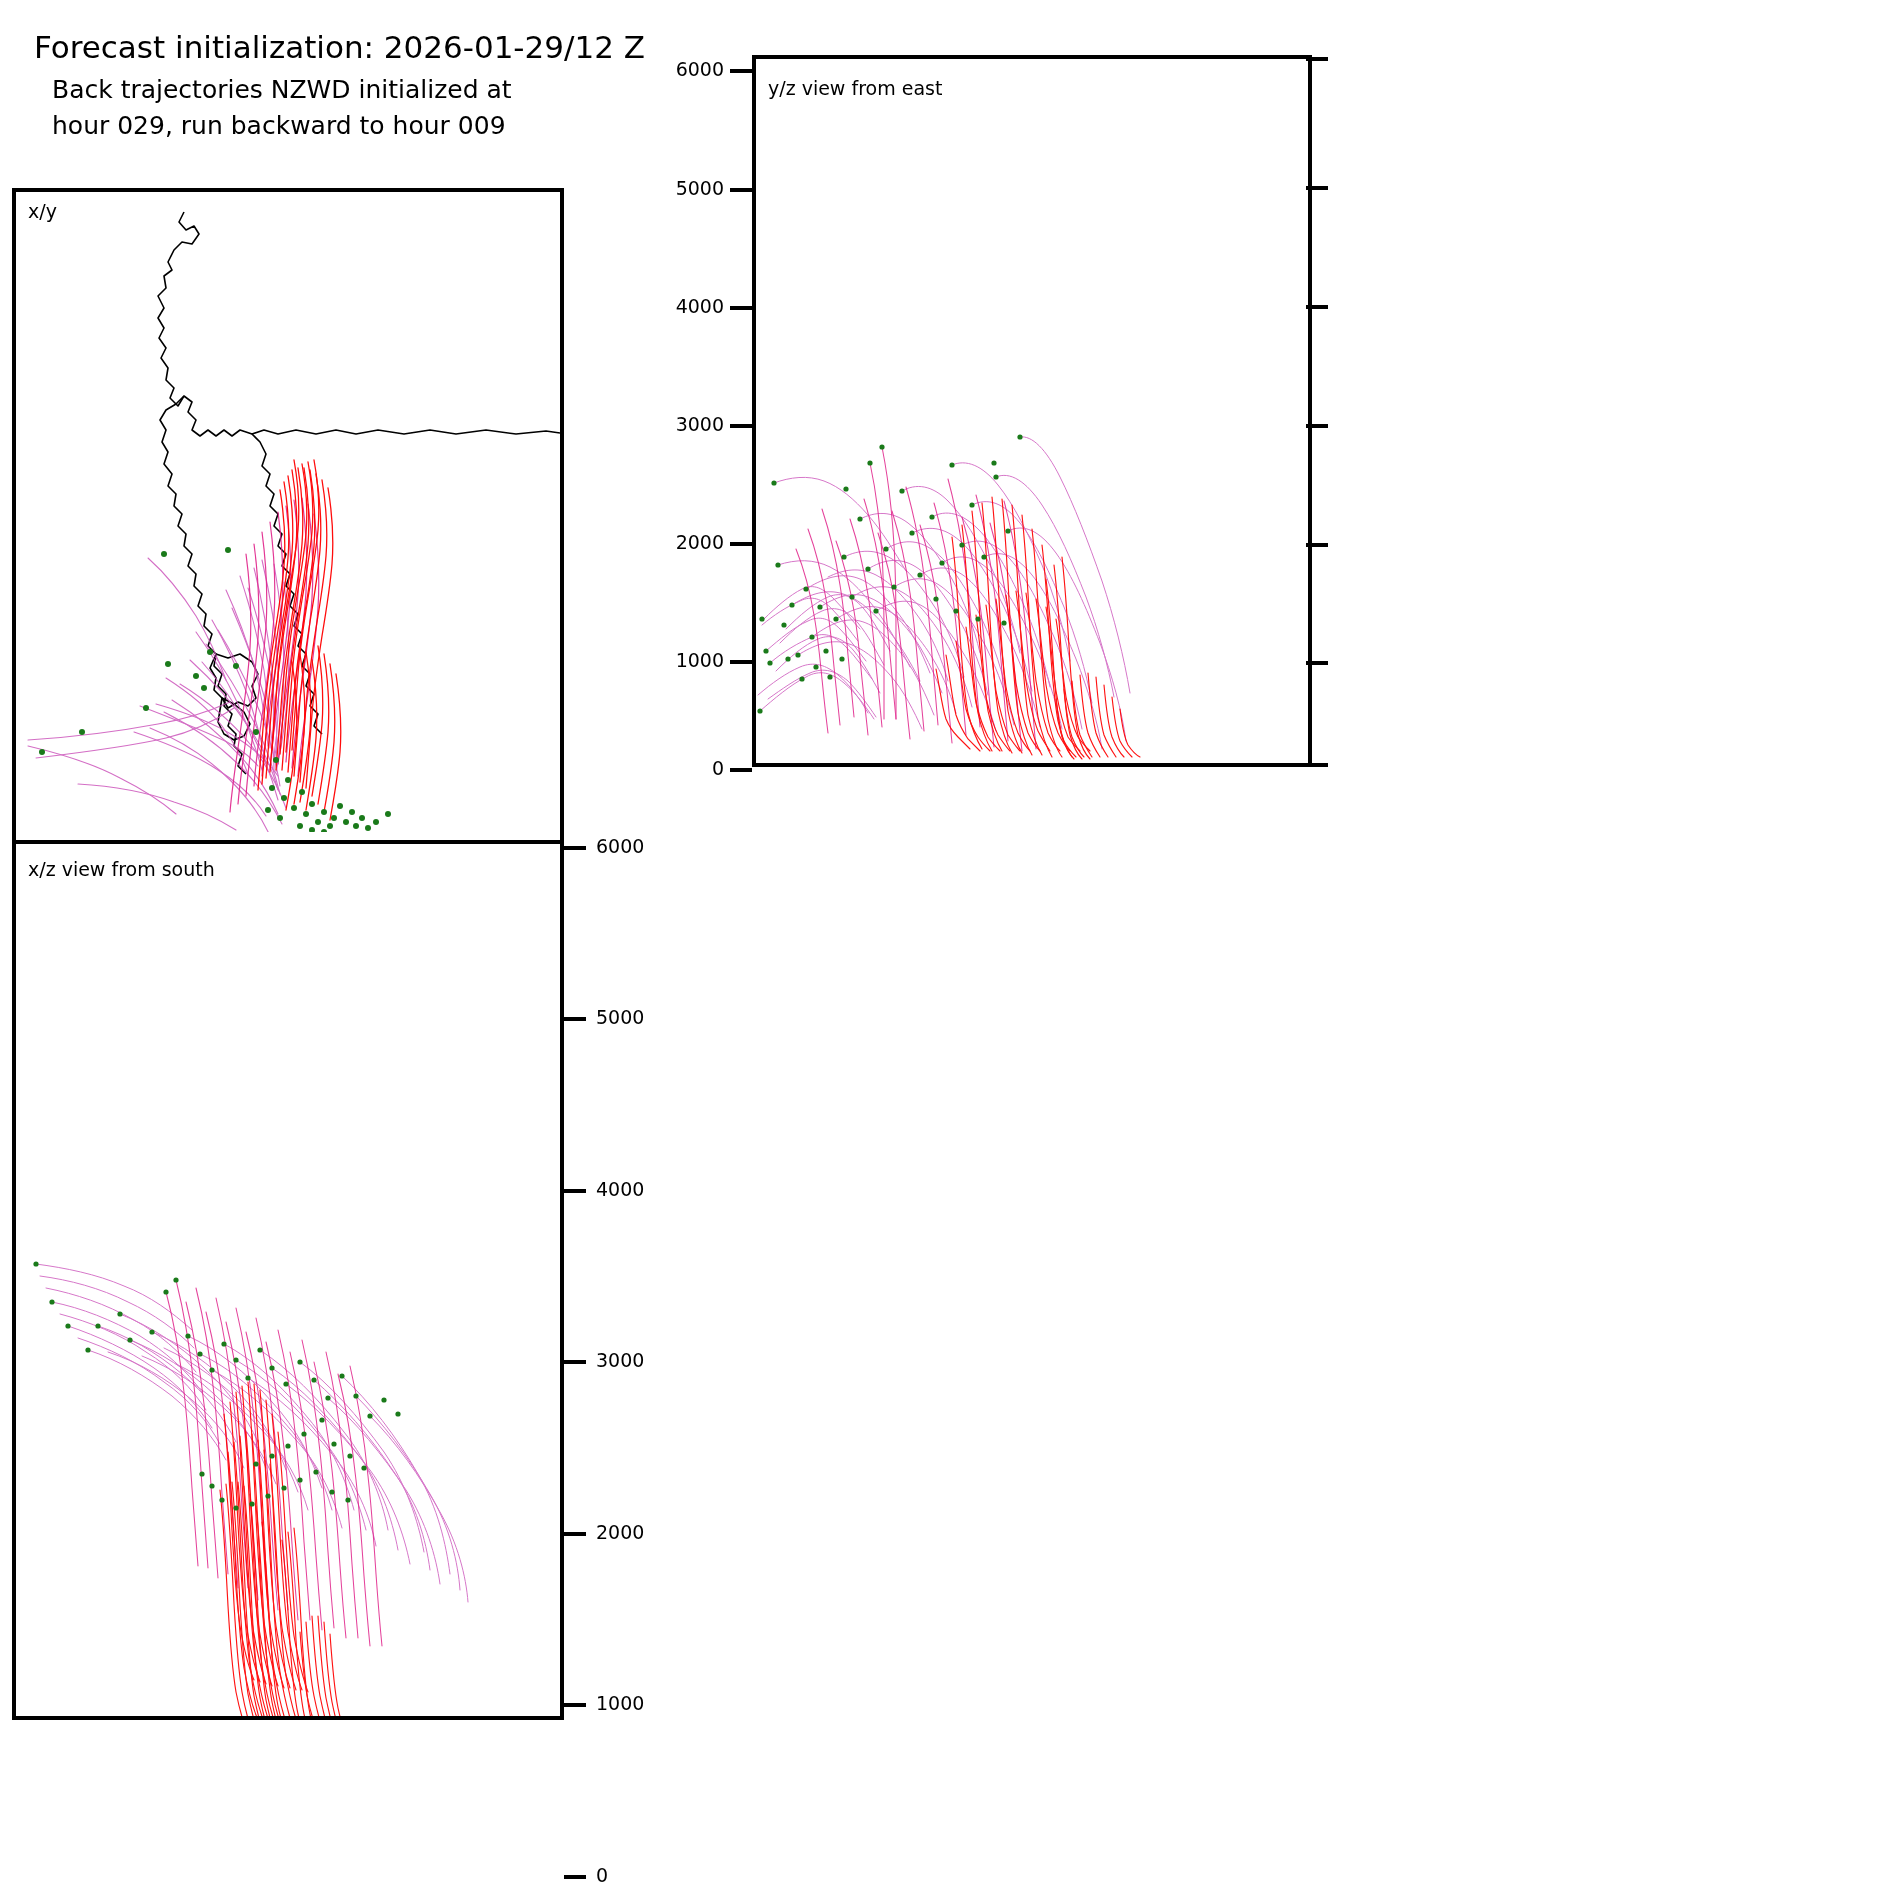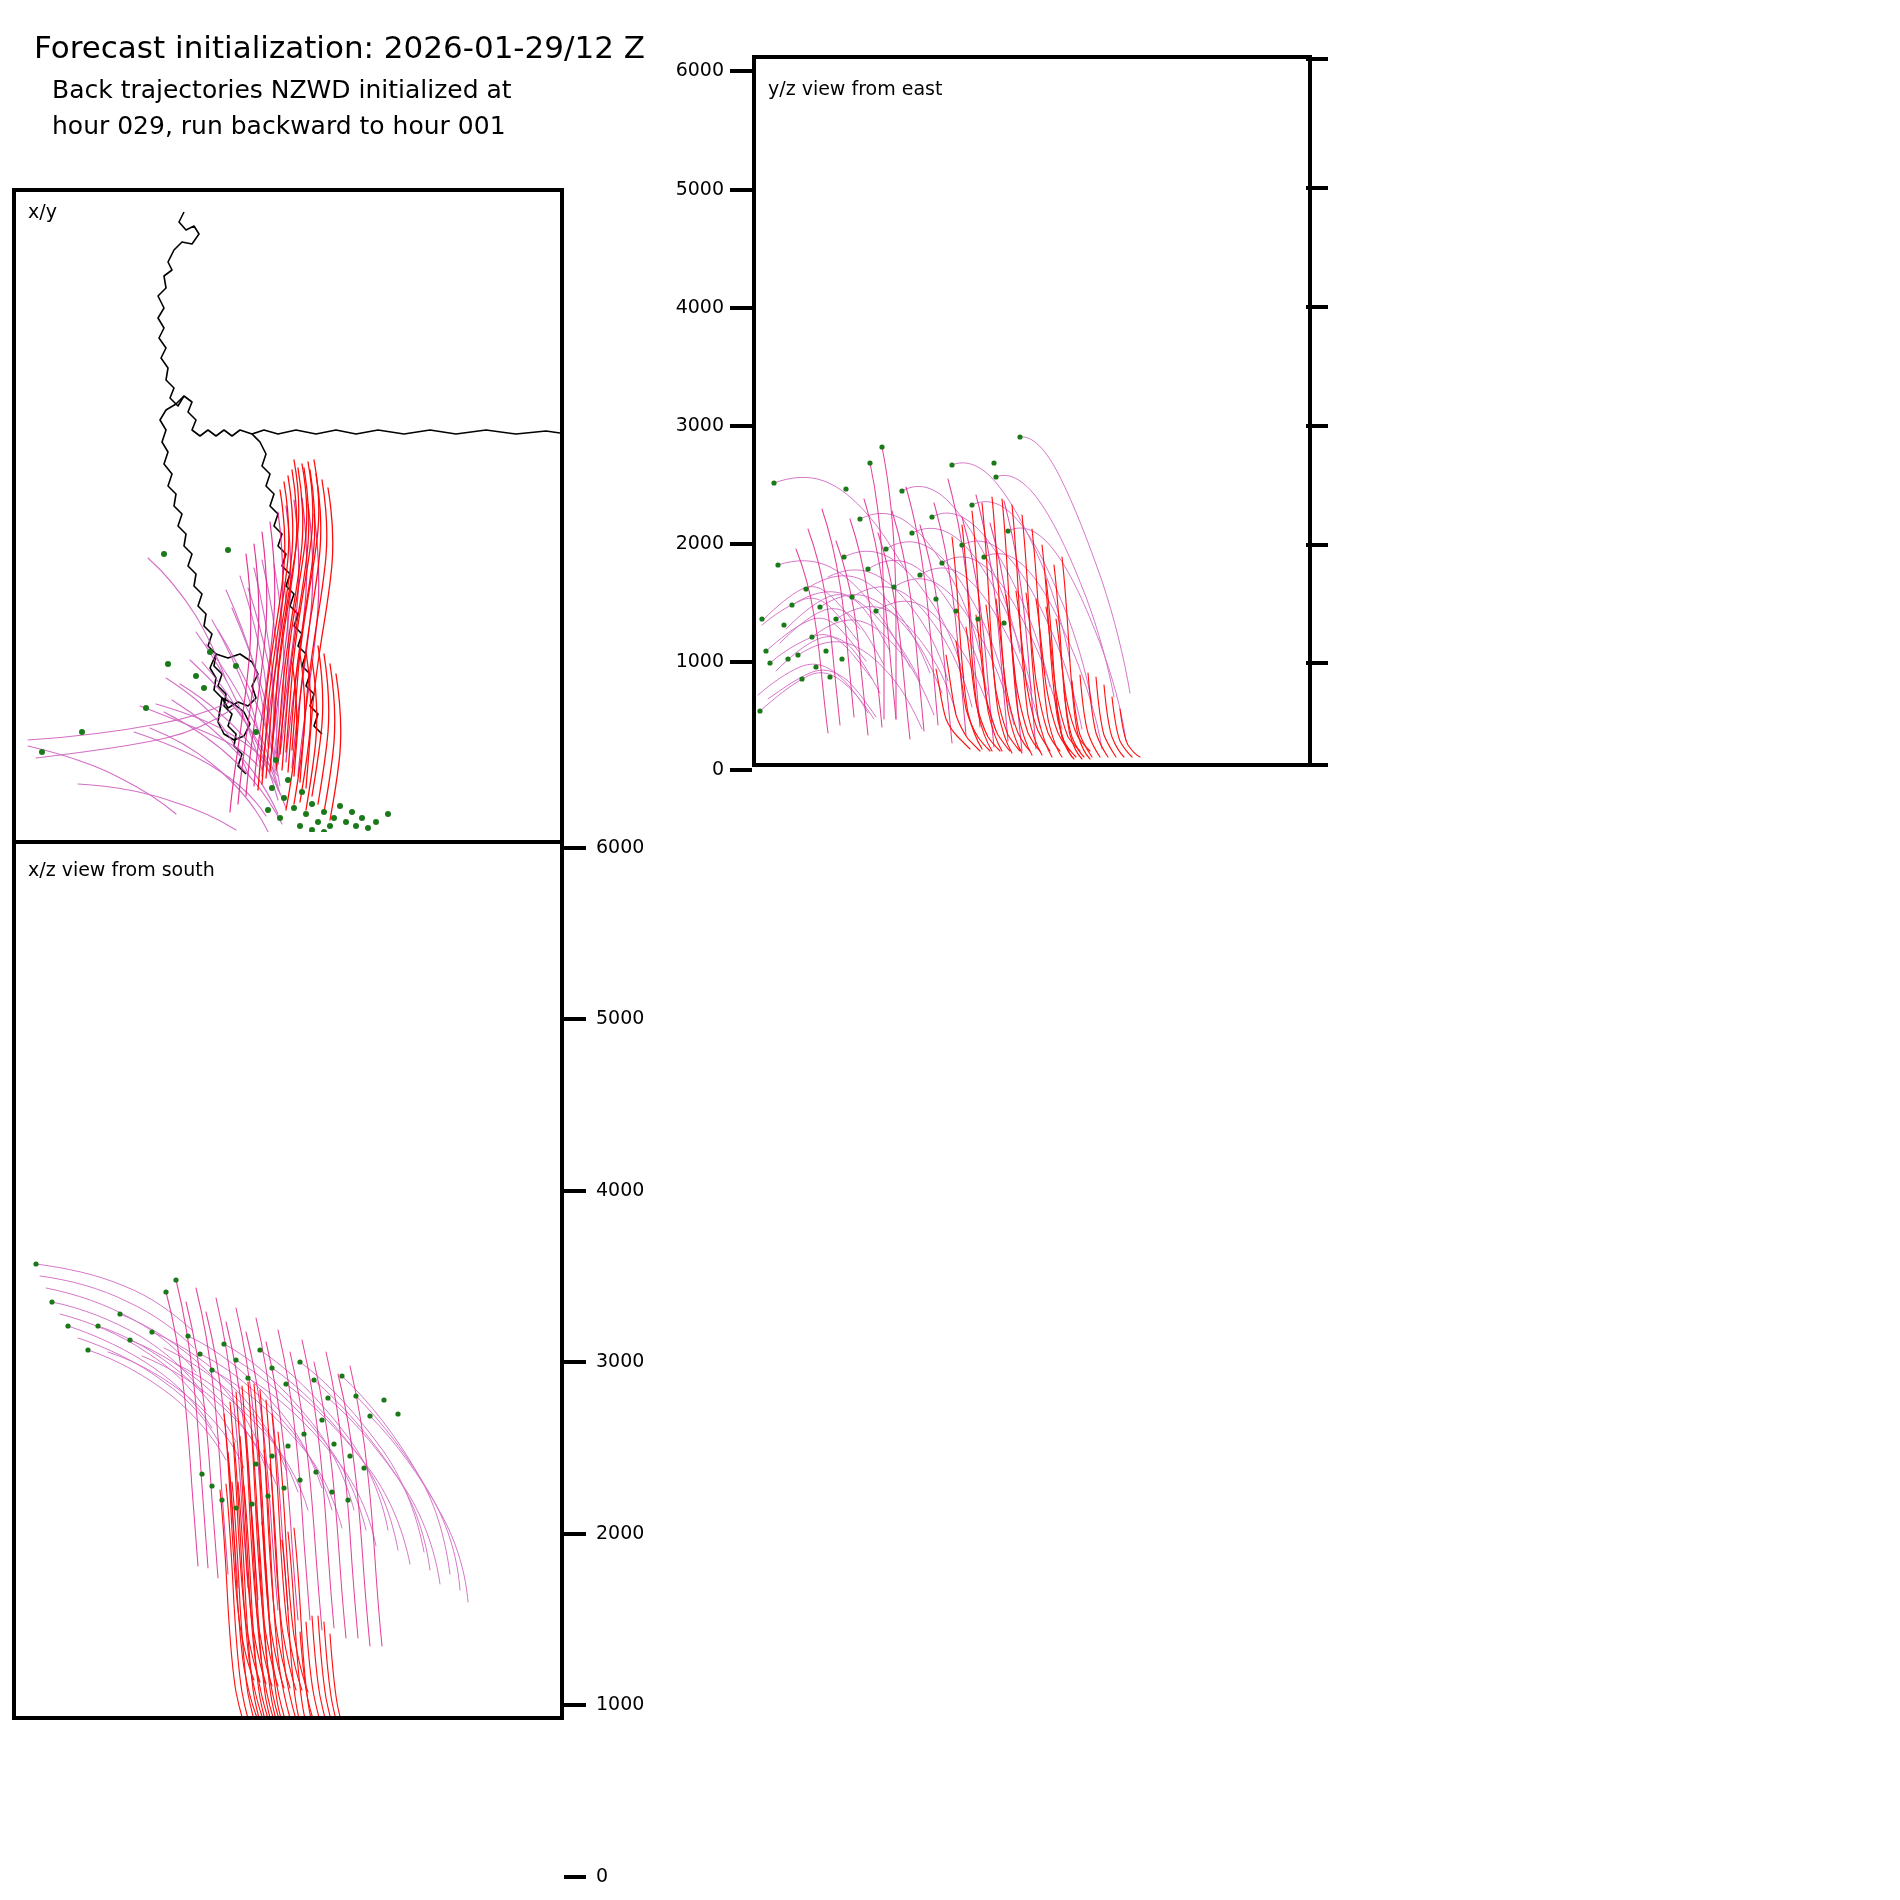--- a/index.html
+++ b/index.html
@@ -15,21 +15,21 @@
   .tick{position:absolute;background:#000;height:4px;width:22px;}
   .ticklabel{position:absolute;font-size:19px;text-align:right;white-space:nowrap;}
   .ticklabel.right{text-align:left;}
   svg{display:block;position:absolute;left:0;top:0;}
 </style>
 </head>
 <body>
 
 <div class="title">Forecast initialization: 2026-01-29/12 Z</div>
 <div class="subtitle">Back trajectories NZWD initialized at
-hour 029, run backward to hour 001</div>
+hour 029, run backward to hour 009</div>
 
 <div class="panel" id="panel-xy">
   <div class="panel-label" style="left:12px;top:8px;">x/y</div>
   <svg width="544" height="640" viewBox="0 0 544 640">
     <g fill="none" stroke="#000" stroke-width="1.6" stroke-linejoin="round">
       <path d="M168,20 L163,30 L170,38 L178,34 L183,42 L176,52 L166,50 L158,58 L152,70
                L156,78 L148,84 L150,96 L142,104 L148,116 L142,126 L148,136 L143,146
                L150,156 L145,166 L152,176 L150,188 L158,196 L154,206 L162,214 L168,204
                L176,210 L172,220 L180,228 L176,238 L184,244 L192,238 L200,244 L208,238
                L216,244 L224,238 L236,242 L248,238 L262,242 L280,238 L300,242 L320,238

